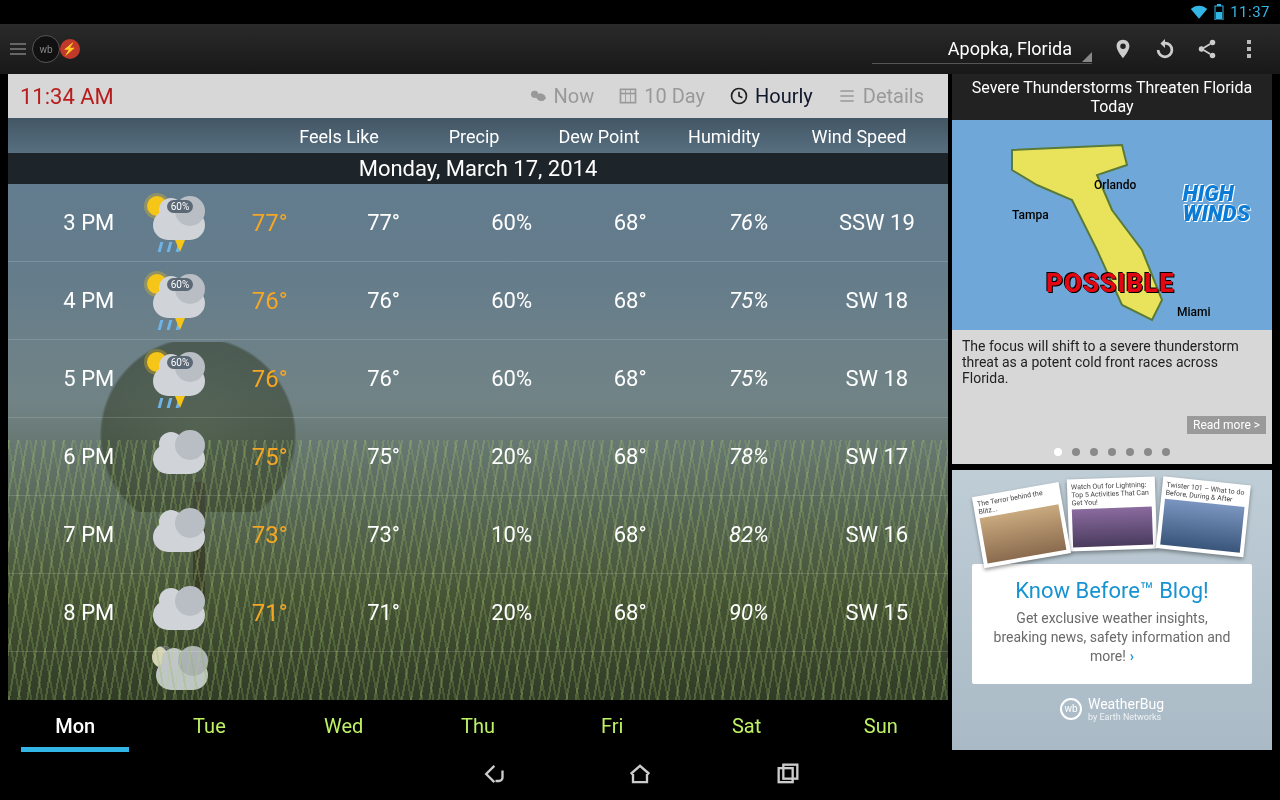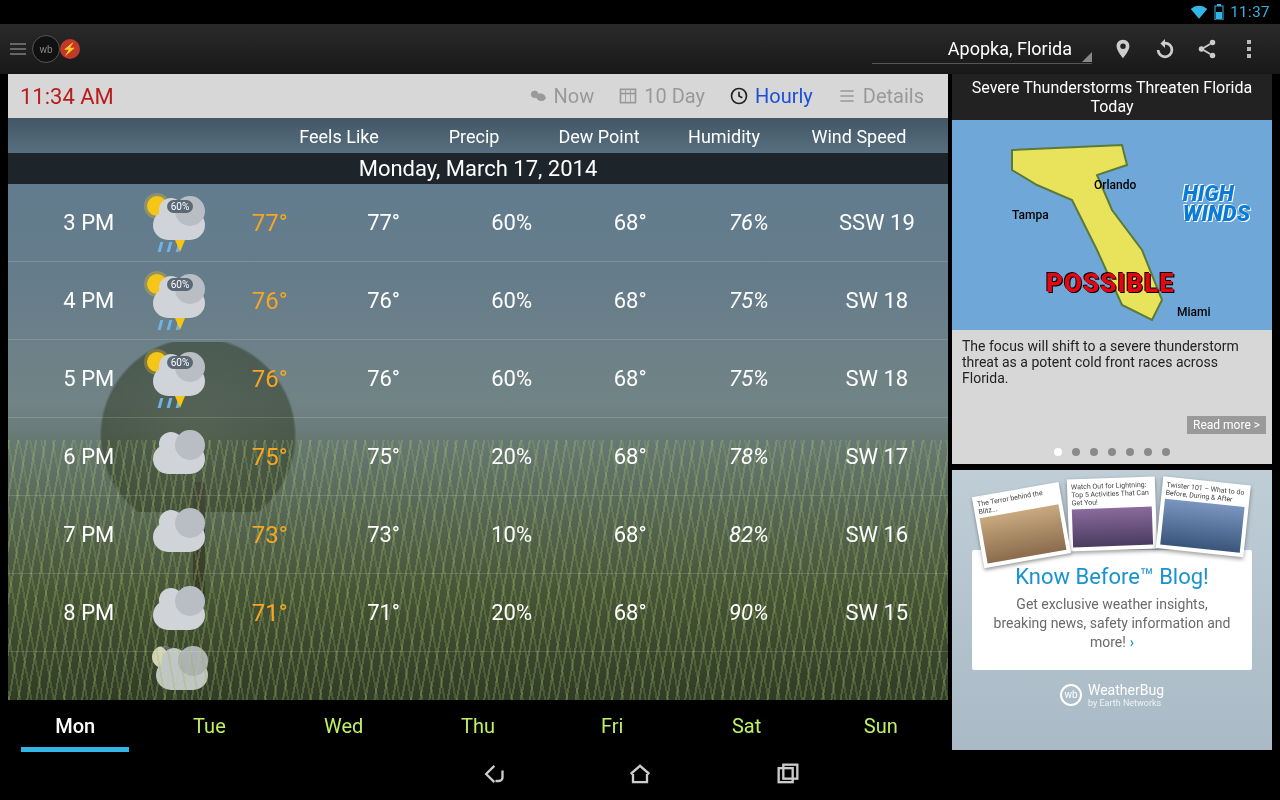--- a/index.html
+++ b/index.html
@@ -28,21 +28,21 @@
 
 
 .body { display:flex; height:678px; padding:0 0 0 8px; }
 .main { width:940px; display:flex; flex-direction:column; background:#555; position:relative; }
 .side { width:320px; margin-left:4px; display:flex; flex-direction:column; gap:6px; }
 
 
 .view-bar { height:44px; background:#d7d7d7; display:flex; align-items:center; padding:0 12px; color:#777; font-size:20px; }
 .vb-time { color:#b91c1c; font-size:22px; flex:1;}
 .vb-item { display:flex; align-items:center; gap:6px; padding:0 12px; color:#999;}
-.vb-item.active { color:#1d4ed8; }
+.vb-item.active { color:#0f172a; }
 .vb-item svg { width:20px; height:20px; }
 .vb-item.active svg { fill:#222; stroke:#222;}
 .vb-item:not(.active) svg { fill:#999; stroke:#999;}
 
 
 .hourly { flex:1; position:relative; overflow:hidden;
   background:
    linear-gradient(rgba(30,40,50,0.15), rgba(20,30,20,0.55)),
    linear-gradient(to bottom, #6b8aa0 0%, #7e9aae 25%, #9db3b9 45%, #6f8050 75%, #3e4a2c 100%);
 }
@@ -104,21 +104,21 @@
 .dots{position:absolute;left:0;right:0;bottom:8px;display:flex;justify-content:center;gap:10px;}
 .dots i{width:8px;height:8px;border-radius:50%;background:#8a8a8a;}
 .dots i.on{background:#fff;}
 
 .card2{ height:280px; background:linear-gradient(#bfcdd6,#a9bac6); display:flex; flex-direction:column; align-items:center; padding-top:8px;}
 .thumbs{display:flex;gap:4px;transform:rotate(-2deg);} 
 .thumb{width:88px;height:72px;background:#fff;padding:4px;font-size:7px;color:#444;display:flex;flex-direction:column;box-shadow:0 2px 4px rgba(0,0,0,0.4);} 
 .thumb:nth-child(1){transform:rotate(-8deg) translateY(8px);} .thumb:nth-child(3){transform:rotate(8deg) translateY(6px);}
 .thumb .ph{flex:1;background:linear-gradient(#8a6b9e,#4a3b5e);margin-top:2px;}
 .thumb:nth-child(1) .ph{background:linear-gradient(#c9a97e,#8a6b4e);} .thumb:nth-child(3) .ph{background:linear-gradient(#7a96c0,#3a557a);}
-.blogbox{background:#fff;width:280px;padding:14px 16px 18px;text-align:center;border-radius:2px;}
+.blogbox{background:#fff;width:280px;margin-top:14px;padding:14px 16px 18px;text-align:center;border-radius:2px;}
 .blog-title{color:#1893d1;font-size:22px;}
 .blog-sub{color:#6a6a6a;font-size:14px;margin-top:6px;line-height:1.35;}
 .blog-sub .chev{color:#1893d1;font-weight:bold;margin-left:4px;}
 .wbug{color:#fff;font-size:14px;margin-top:12px;display:flex;align-items:center;gap:6px;}
 .wbug .circ{width:22px;height:22px;border:2px solid #fff;border-radius:50%;display:flex;align-items:center;justify-content:center;font-size:10px;}
 .wbug small{display:block;font-size:9px;opacity:0.8;}
 
 
 .navbar{height:48px;background:#000;display:flex;align-items:center;justify-content:center;gap:120px;}
 .navbar svg{width:28px;height:28px;stroke:#ccc;fill:none;stroke-width:2;}

